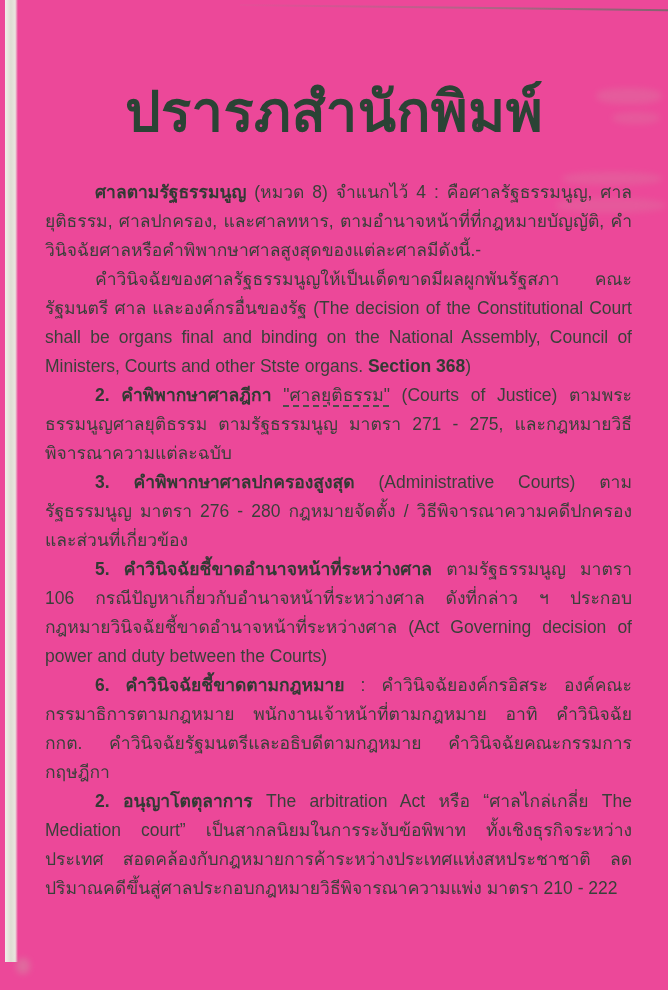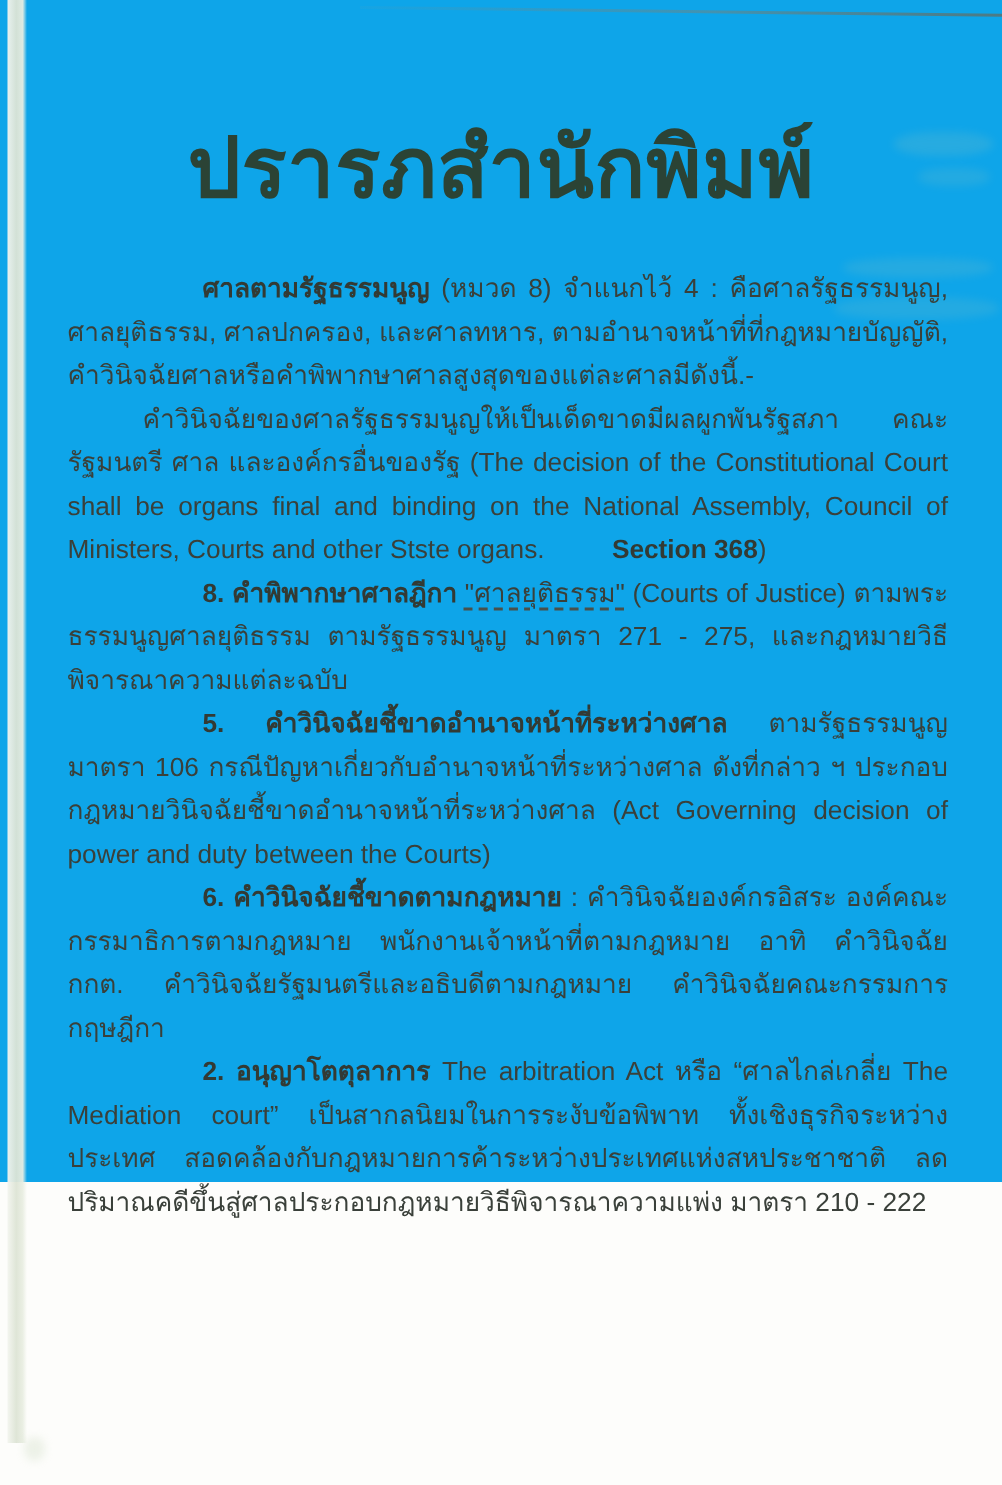--- a/index.html
+++ b/index.html
@@ -1,21 +1,21 @@
 <!DOCTYPE html>
 <html><head>
 <meta charset="utf-8">
 <style>
   html,body{margin:0;padding:0;}
   body{
     width:668px;height:990px;overflow:hidden;
     background:#fdfdfb;
     font-family:"Liberation Sans","DejaVu Sans",sans-serif;
   }
-  .sheet{position:relative;width:668px;height:788px;background:#0ea5e9;}
+  .sheet{position:relative;width:668px;height:990px;background:#ec4899;}
 
   
   .edge-strip{
     position:absolute;left:5px;top:0;width:13px;height:962px;
     background:linear-gradient(to right,#f3f5ef 0%,#dde4d5 45%,#e9eee2 78%,rgba(253,253,251,0) 100%);
     opacity:.95;
   }
   .top-scratch{
     position:absolute;top:4px;left:240px;width:430px;height:2px;
     background:linear-gradient(to right,rgba(150,156,146,.06),rgba(120,128,118,.5) 55%,rgba(98,108,98,.75));
@@ -37,21 +37,21 @@
   }
 
   
   .content{
     position:absolute;top:178px;left:45px;width:587px;
     font-size:17.5px;line-height:29px;
     color:#3a403a;
     text-align:justify;
   }
   .para{margin:0;text-indent:50px;}
-  .para b{font-weight:700;color:#333a34;margin-left:40px;}
+  .para b{font-weight:700;color:#333a34;}
   .dashed-u{
     text-decoration:underline dashed #49504a 1.5px;
     text-underline-offset:4px;
   }
 </style>
 </head>
 <body>
 
 <div class="sheet">
 
@@ -65,22 +65,23 @@
 
   <h1 class="title">ปรารภสำนักพิมพ์</h1>
 
   <div class="content">
 
     <p class="para"><b>ศาลตามรัฐธรรมนูญ</b><span> (หมวด 8) จำแนกไว้ 4 : คือศาลรัฐธรรมนูญ, ศาลยุติธรรม, ศาลปกครอง, และศาลทหาร, ตามอำนาจหน้าที่ที่กฎหมายบัญญัติ, คำวินิจฉัยศาลหรือคำพิพากษาศาลสูงสุดของแต่ละศาลมีดังนี้.-</span></p>
 
 
     <p class="para"><span>คำวินิจฉัยของศาลรัฐธรรมนูญให้เป็นเด็ดขาดมีผลผูกพันรัฐสภา คณะรัฐมนตรี ศาล และองค์กรอื่นของรัฐ (The decision of the Constitutional Court shall be organs final and binding on the National Assembly, Council of Ministers, Courts and other Stste organs. </span><b>Section 368</b><span>)</span></p>
 
-    <p class="para"><b>8. คำพิพากษาศาลฎีกา</b><span> </span><span class="dashed-u">"ศาลยุติธรรม"</span><span> (Courts of Justice) ตามพระธรรมนูญศาลยุติธรรม ตามรัฐธรรมนูญ มาตรา 271 - 275, และกฎหมายวิธีพิจารณาความแต่ละฉบับ</span></p>
+    <p class="para"><b>2. คำพิพากษาศาลฎีกา</b><span> </span><span class="dashed-u">"ศาลยุติธรรม"</span><span> (Courts of Justice) ตามพระธรรมนูญศาลยุติธรรม ตามรัฐธรรมนูญ มาตรา 271 - 275, และกฎหมายวิธีพิจารณาความแต่ละฉบับ</span></p>
 
+    <p class="para"><b>3. คำพิพากษาศาลปกครองสูงสุด</b><span> (Administrative Courts) ตามรัฐธรรมนูญ มาตรา 276 - 280 กฎหมายจัดตั้ง / วิธีพิจารณาความคดีปกครอง และส่วนที่เกี่ยวข้อง</span></p>
 
 
     <p class="para"><b>5. คำวินิจฉัยชี้ขาดอำนาจหน้าที่ระหว่างศาล</b><span> ตามรัฐธรรมนูญ มาตรา 106 กรณีปัญหาเกี่ยวกับอำนาจหน้าที่ระหว่างศาล ดังที่กล่าว ฯ ประกอบกฎหมายวินิจฉัยชี้ขาดอำนาจหน้าที่ระหว่างศาล (Act Governing decision of power and duty between the Courts)</span></p>
 
     <p class="para"><b>6. คำวินิจฉัยชี้ขาดตามกฎหมาย</b><span> : คำวินิจฉัยองค์กรอิสระ องค์คณะกรรมาธิการตามกฎหมาย พนักงานเจ้าหน้าที่ตามกฎหมาย อาทิ คำวินิจฉัย กกต. คำวินิจฉัยรัฐมนตรีและอธิบดีตามกฎหมาย คำวินิจฉัยคณะกรรมการกฤษฎีกา</span></p>
 
     <p class="para"><b>2. อนุญาโตตุลาการ</b><span> The arbitration Act หรือ “ศาลไกล่เกลี่ย The Mediation court” เป็นสากลนิยมในการระงับข้อพิพาท ทั้งเชิงธุรกิจระหว่างประเทศ สอดคล้องกับกฎหมายการค้าระหว่างประเทศแห่งสหประชาชาติ ลดปริมาณคดีขึ้นสู่ศาลประกอบกฎหมายวิธีพิจารณาความแพ่ง มาตรา 210 - 222</span></p>
 
   </div>
 </div>

